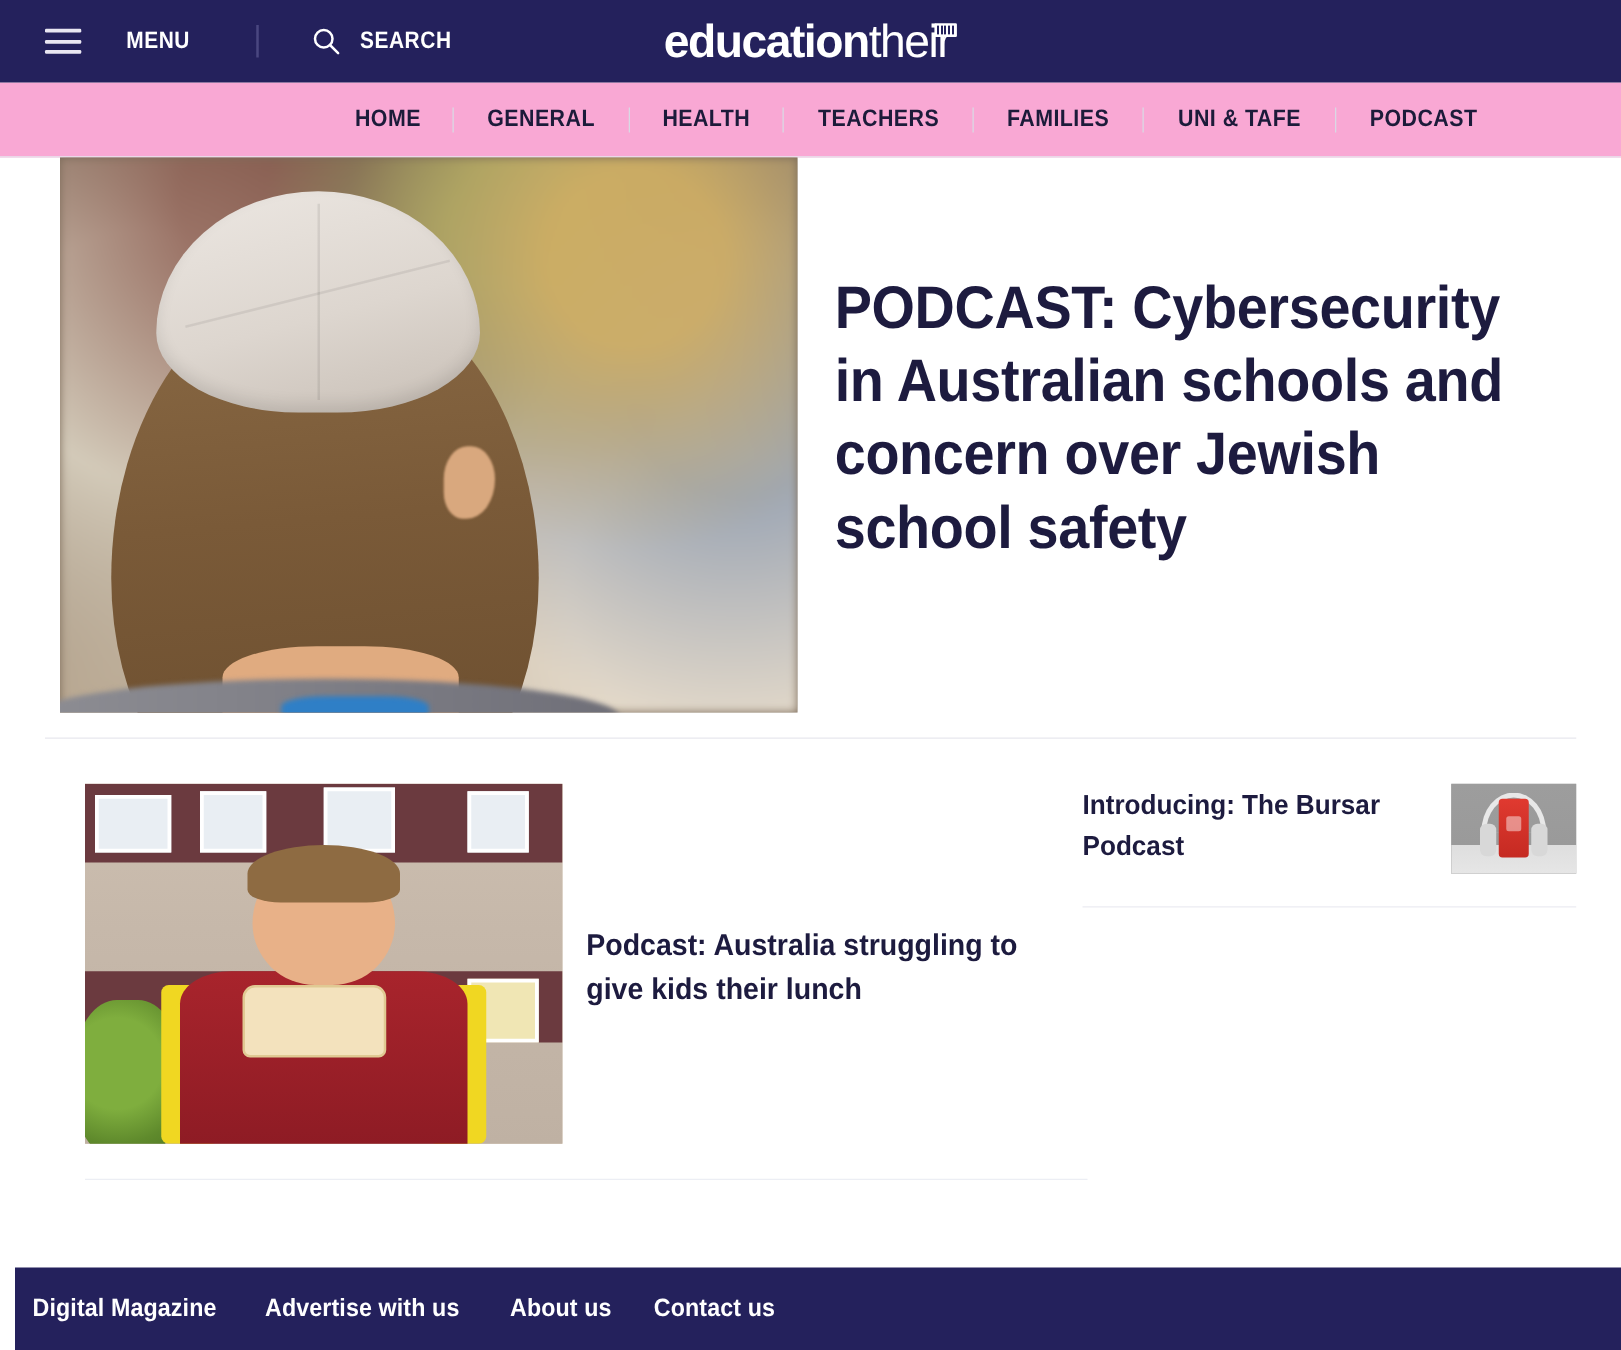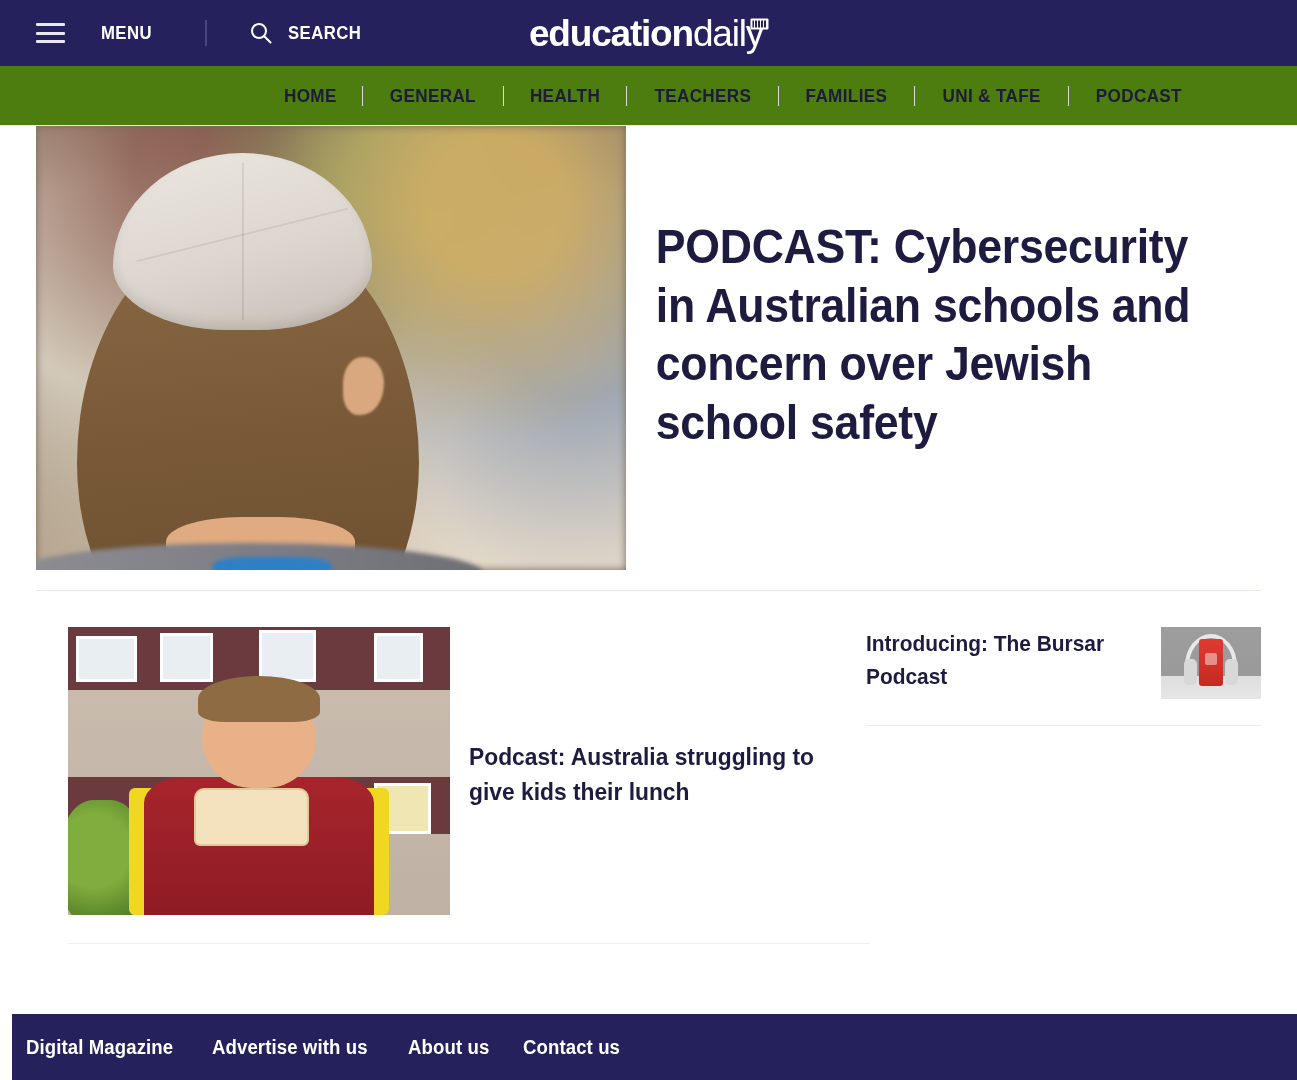--- a/index.html
+++ b/index.html
@@ -51,35 +51,35 @@
     width:18px; height:11px; background:#ffffff; margin-left:-13px;
     margin-bottom:22px; position:relative; border-radius:1px;
   }
   .logo-mark::after{
     content:""; position:absolute; left:2px; top:2px; right:2px; bottom:2px;
     background:repeating-linear-gradient(90deg,#24215c 0,#24215c 1.5px,#ffffff 1.5px,#ffffff 3px);
   }
 
   
   .navbar{
-    height:60px; background:#4d7c0f; border-bottom:1px solid #e6e6ee;
+    height:60px; background:#f9a8d4; border-bottom:1px solid #e6e6ee;
     display:flex; align-items:center; justify-content:flex-end;
     padding-right:88px;
   }
   .nav-list{ display:flex; align-items:center; }
   .nav-item{
     color:#1c1b3a; font-size:19px; font-weight:700; letter-spacing:0.4px;
     padding:0 22px; cursor:pointer; white-space:nowrap;
     transform:scaleX(0.9);
   }
   .nav-sep{ width:1px; height:20px; background:#d9d9e4; }
 
   
   .hero{
-    display:flex; padding:0 36px; margin-top:0;
+    display:flex; padding:0 48px; margin-top:0;
     align-items:flex-start;
     justify-content:flex-end;
   }
   .hero-img{
     width:590px; height:444px; flex:none; overflow:hidden; position:relative;
     cursor:pointer; background:#7a6a58;
   }
   .hero-title{
     flex:1; padding-left:32px; padding-top:92px;
     color:#1d1b3f; font-size:48px; font-weight:700; line-height:1.22;
@@ -279,21 +279,21 @@
       <svg class="search-icon" viewBox="0 0 24 24" fill="none" stroke="#ffffff" stroke-width="2">
         <circle cx="10" cy="10" r="7"></circle>
         <line x1="15" y1="15" x2="21.5" y2="21.5" stroke-linecap="round"></line>
       </svg>
       <div class="search-label">SEARCH</div>
     </div>
   </div>
 
   <div class="logo">
     <span class="logo-edu">education</span>
-    <span class="logo-daily">daily</span>
+    <span class="logo-daily">their</span>
     <span class="logo-mark"></span>
   </div>
 </div>
 
 <div class="navbar">
   <div class="nav-list">
     <div class="nav-item">HOME</div>
     <div class="nav-sep"></div>
     <div class="nav-item">GENERAL</div>
     <div class="nav-sep"></div>

